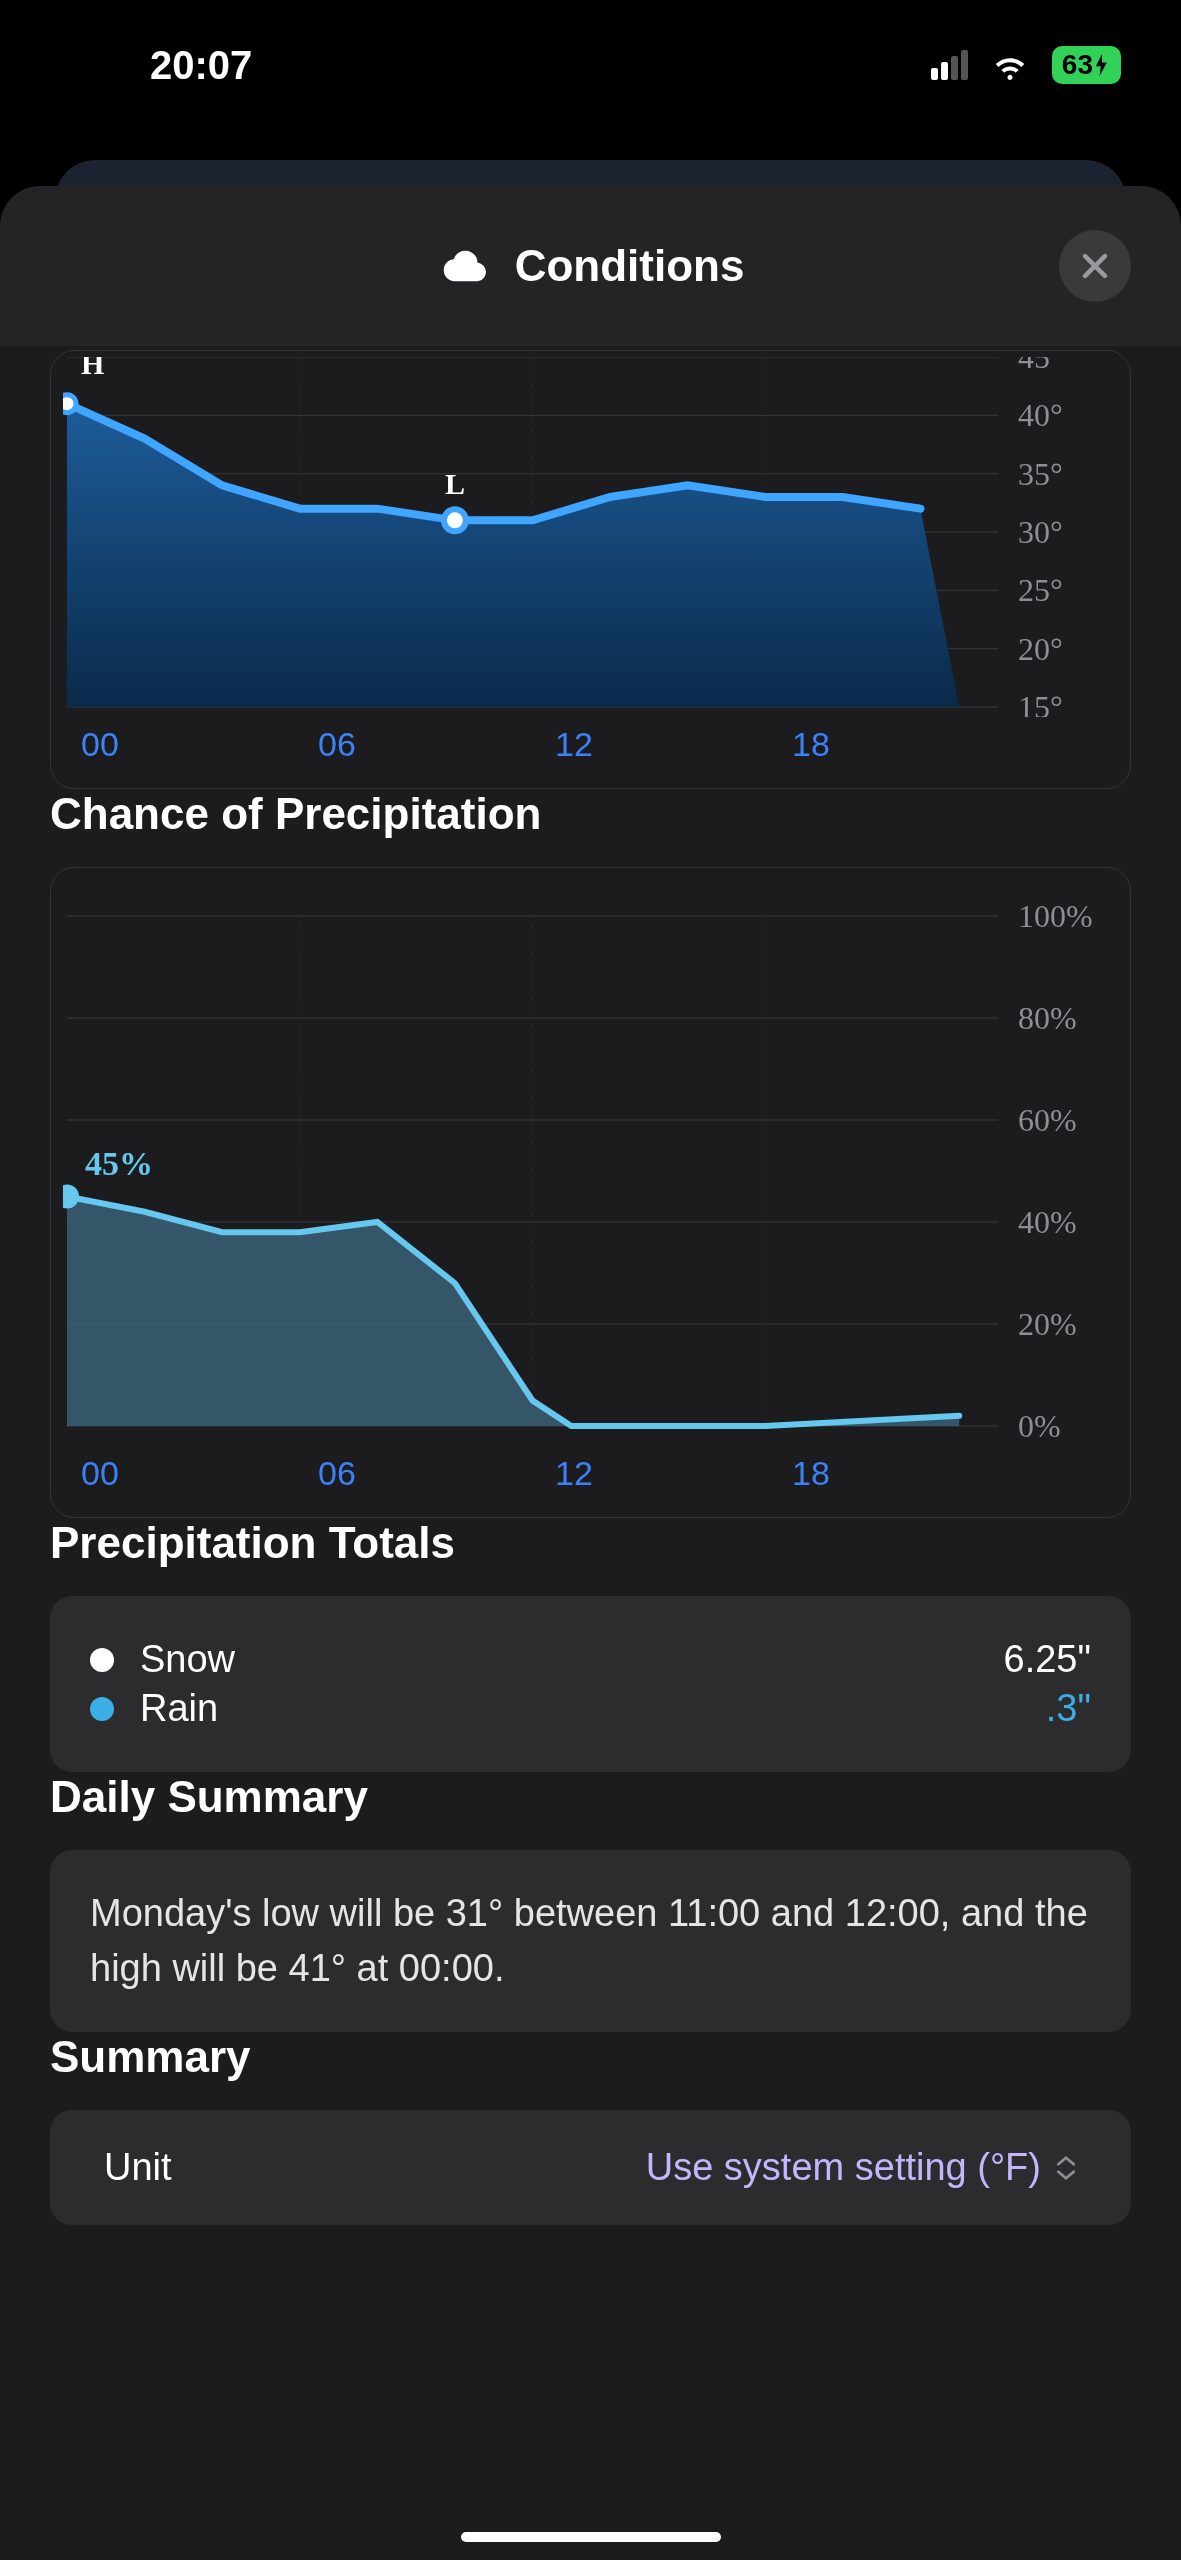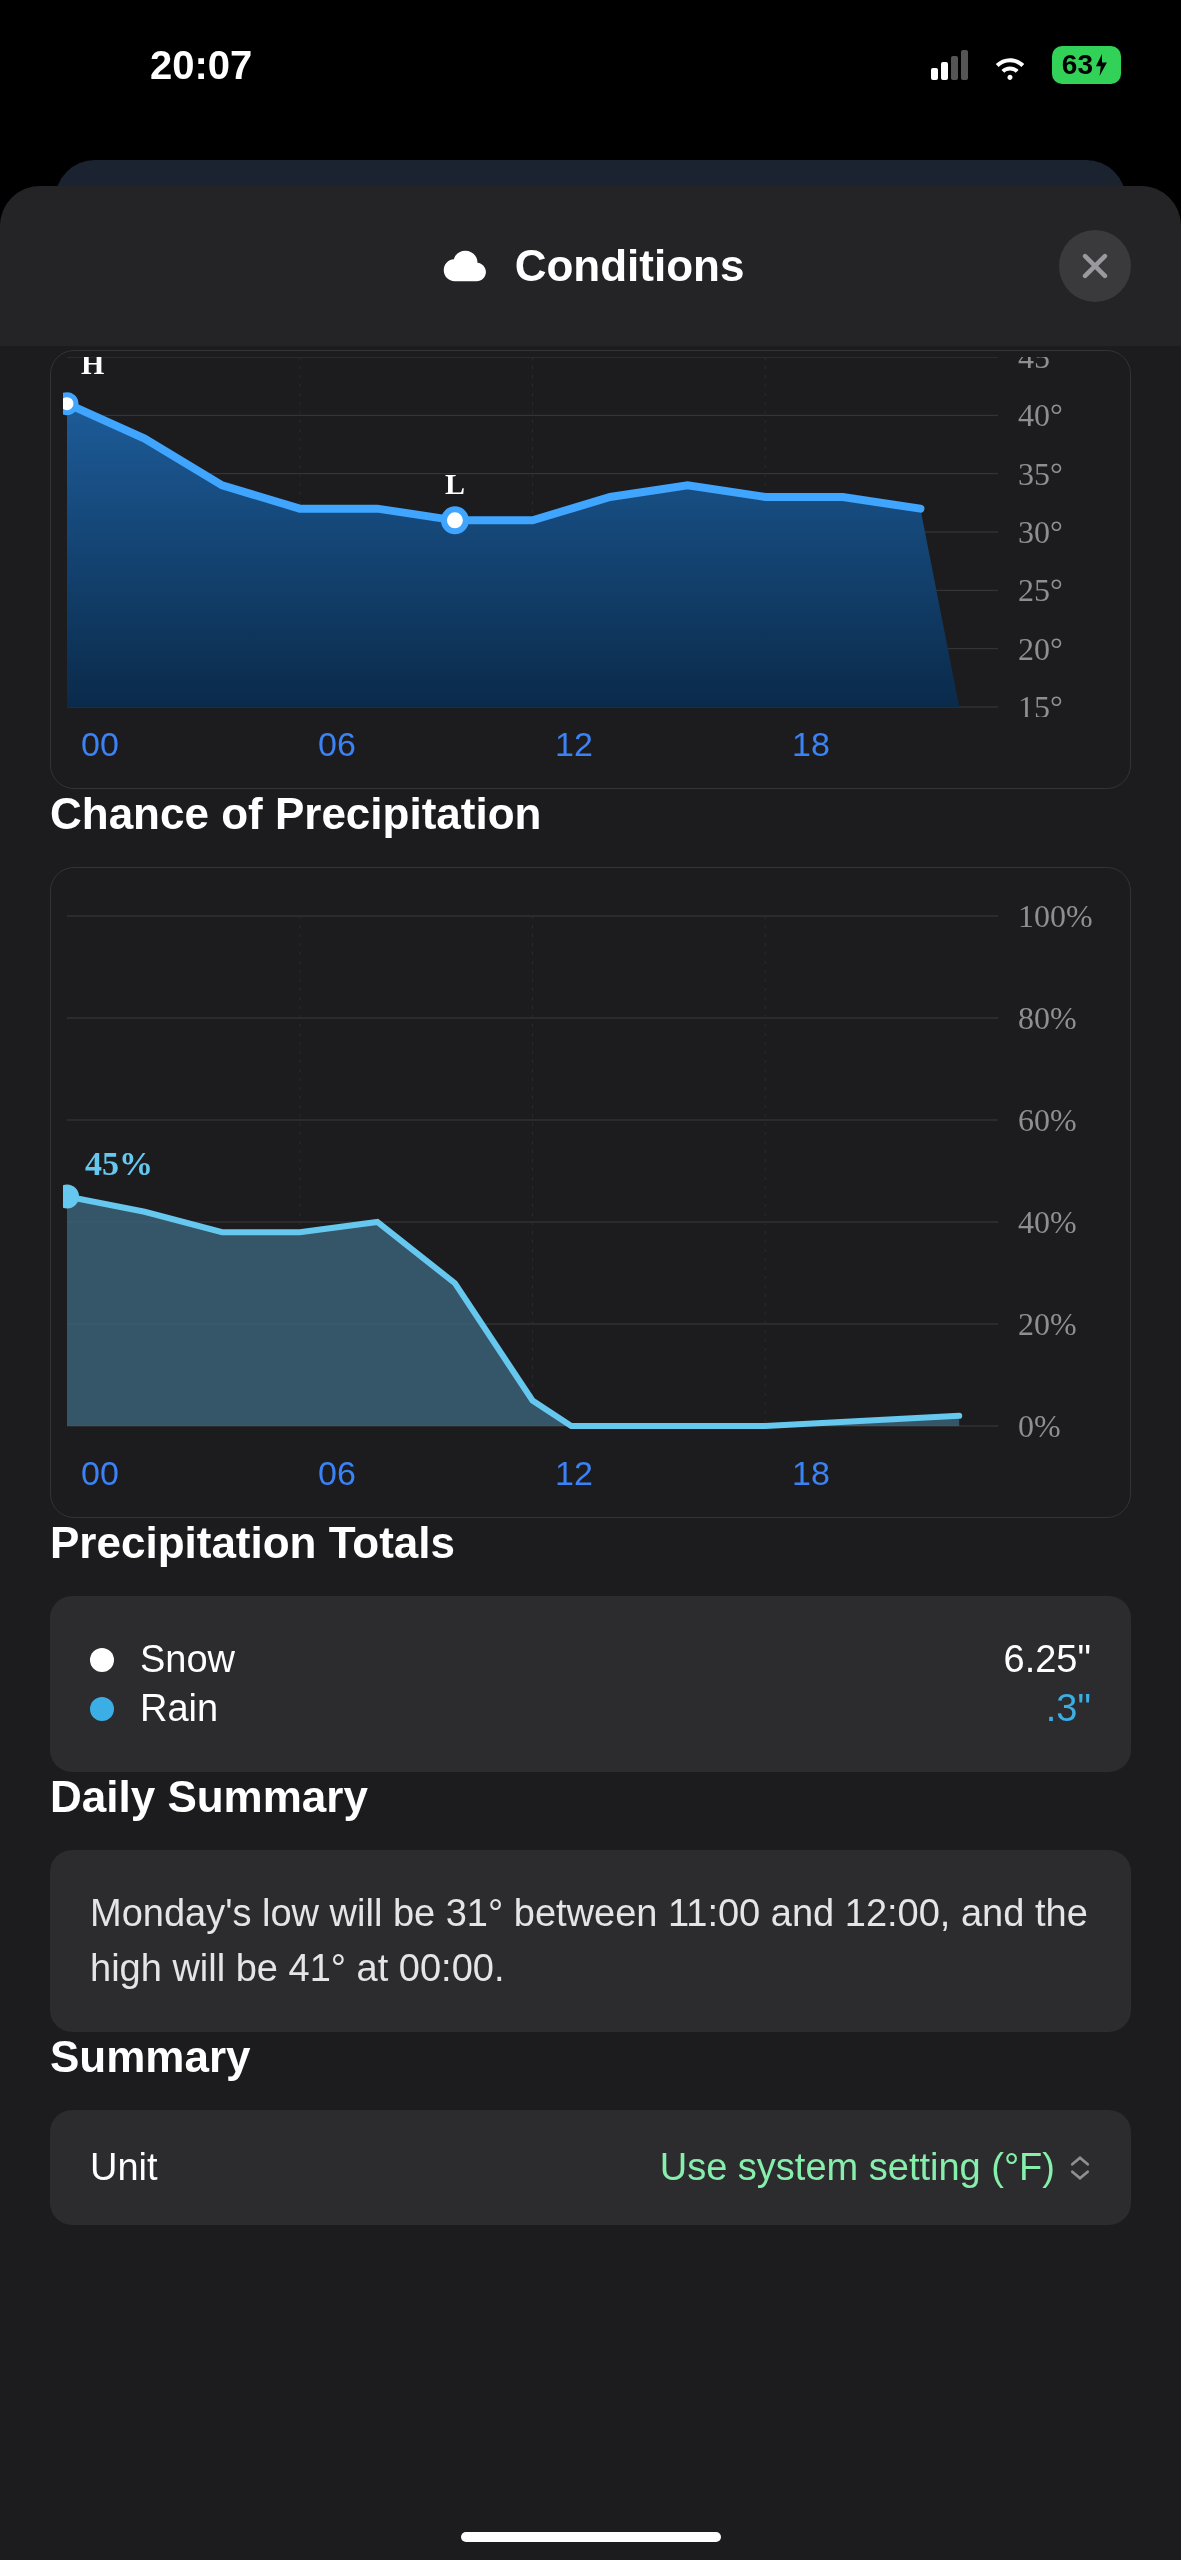--- a/index.html
+++ b/index.html
@@ -90,25 +90,25 @@
   }
   .precip-row { display:flex; align-items:center; justify-content:space-between; font-size:38px; margin:6px 0; }
   .precip-left { display:flex; align-items:center; gap:26px; }
   .dot { width:24px; height:24px; border-radius:50%; }
   .precip-val-white { color:#fff; font-weight:500;}
   .precip-val-blue { color:#3baee6; font-weight:500;}
 
   .summary-text { font-size:38px; line-height:1.45; color:#e5e5e7; }
 
   .option-row {
-    background:#2c2c2e; border-radius:22px; padding:36px 40px;
+    background:#2c2c2e; border-radius:22px; padding:36px 54px;
     display:flex; align-items:center; justify-content:space-between;
     font-size:38px;
   }
-  .option-value { color:#86efac; display:flex; align-items:center; gap:14px; }
+  .option-value { color:#c4b5fd; display:flex; align-items:center; gap:14px; }
   .stepper-arrows { display:flex; flex-direction:column; gap:0; }
   .stepper-arrows svg { width:22px; height:14px; }
 
   .home-indicator {
     position:absolute; bottom:18px; left:50%;
     transform:translateX(-50%);
     width:260px; height:10px; border-radius:6px; background:#fff;
   }
 </style>
 </head>

